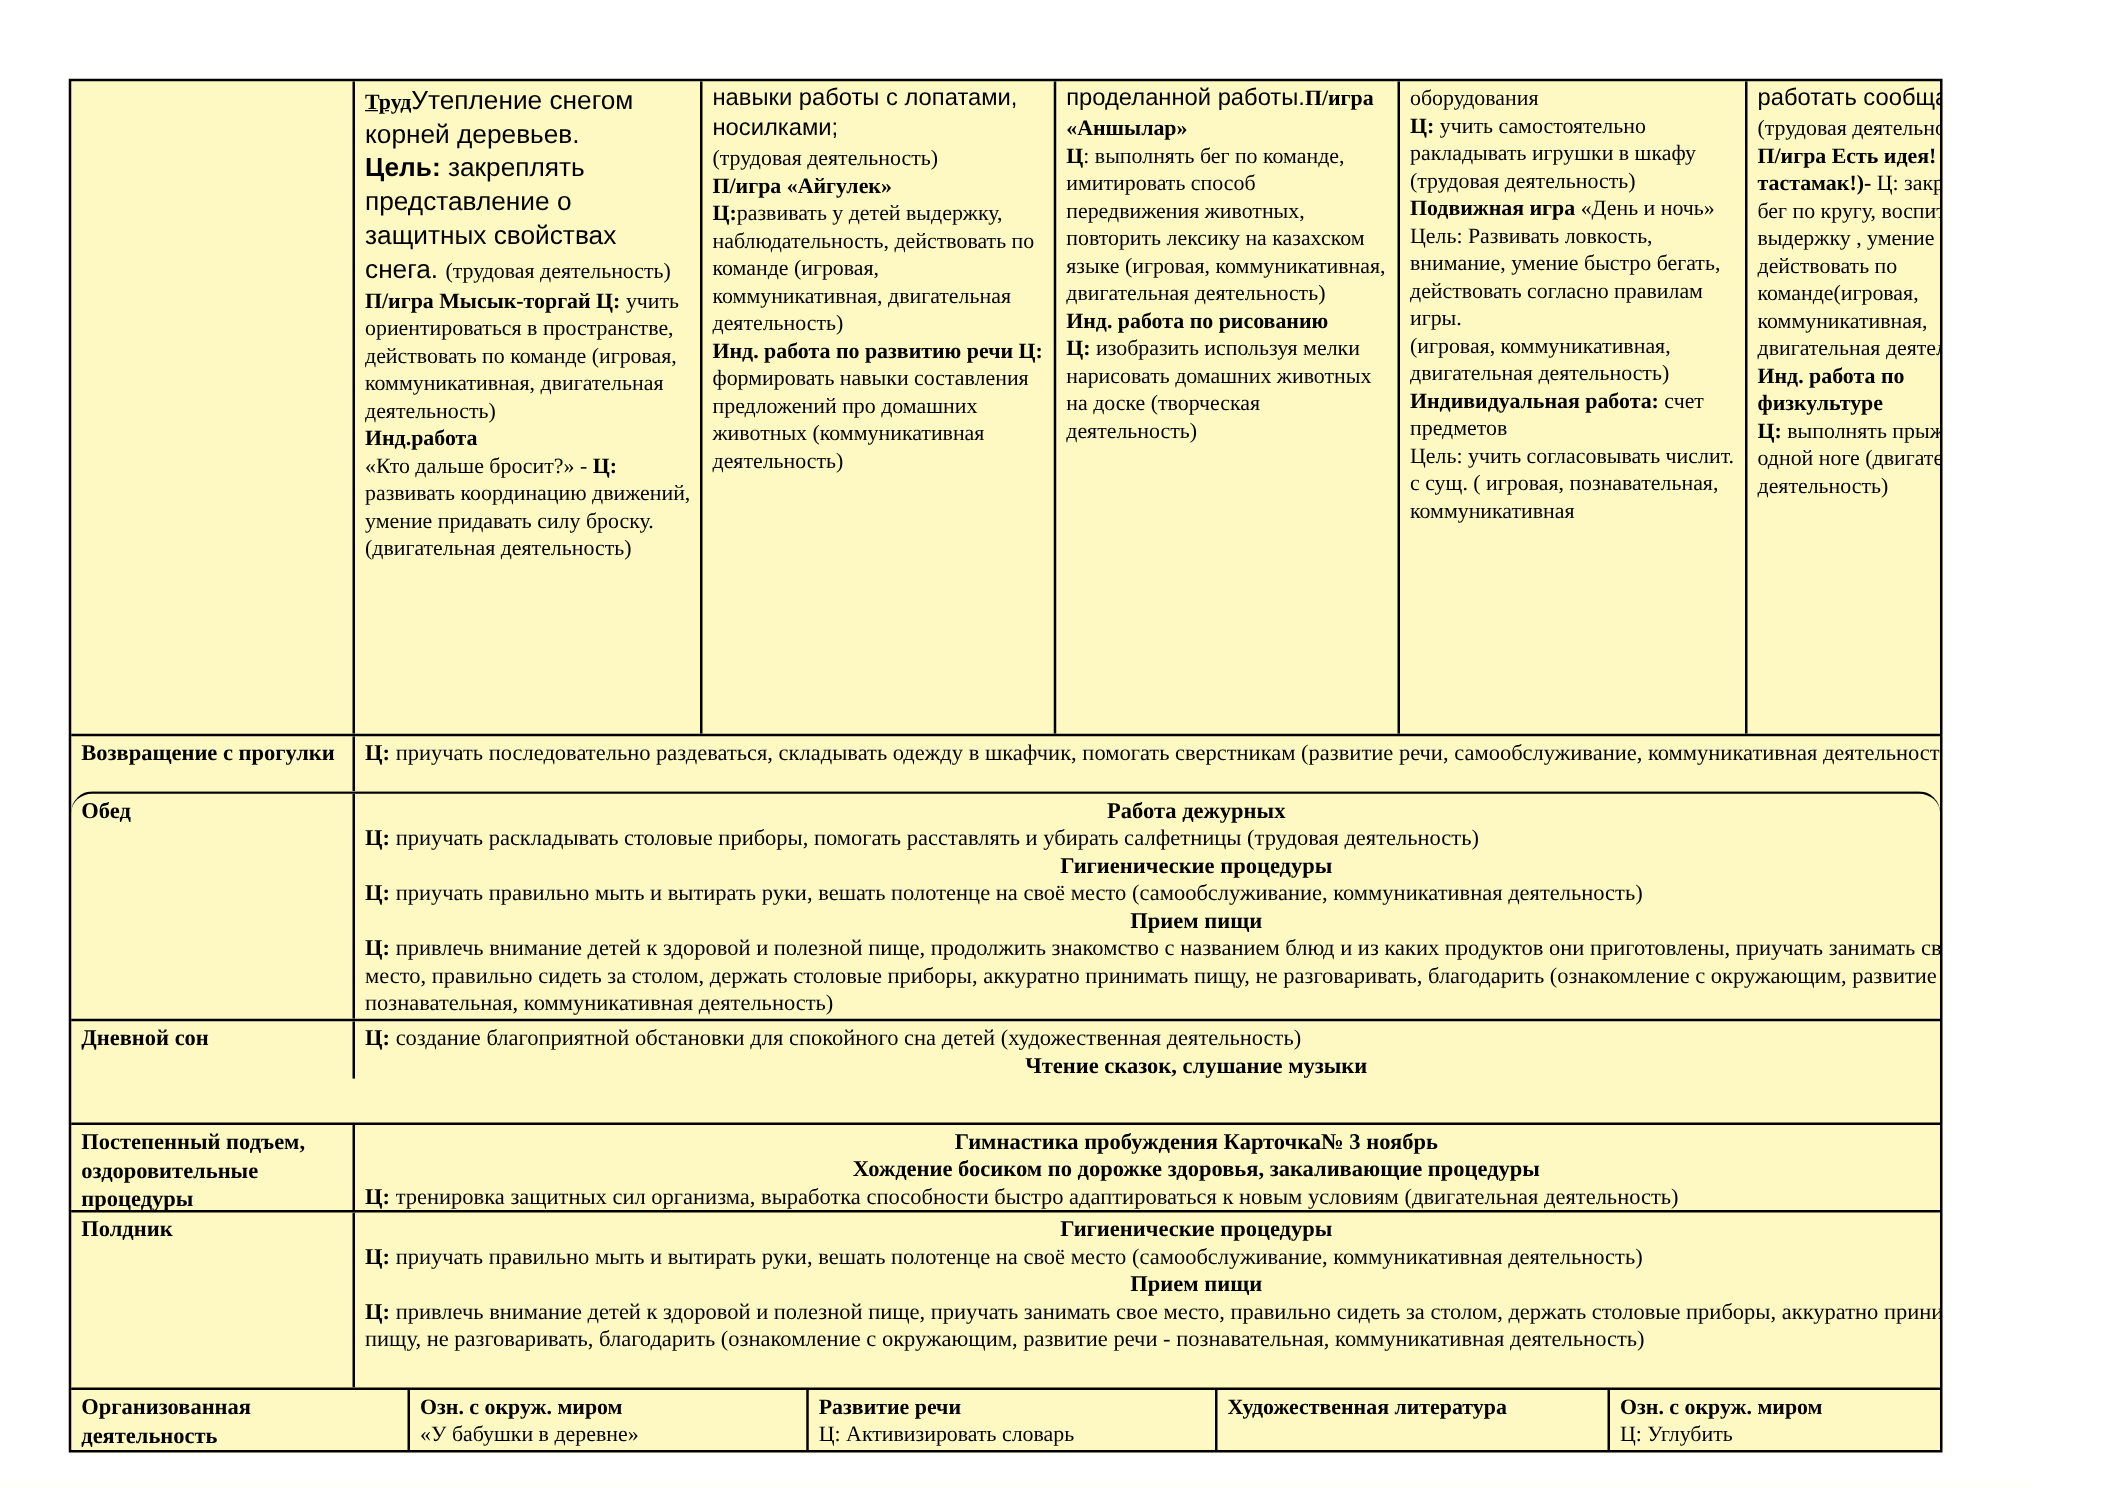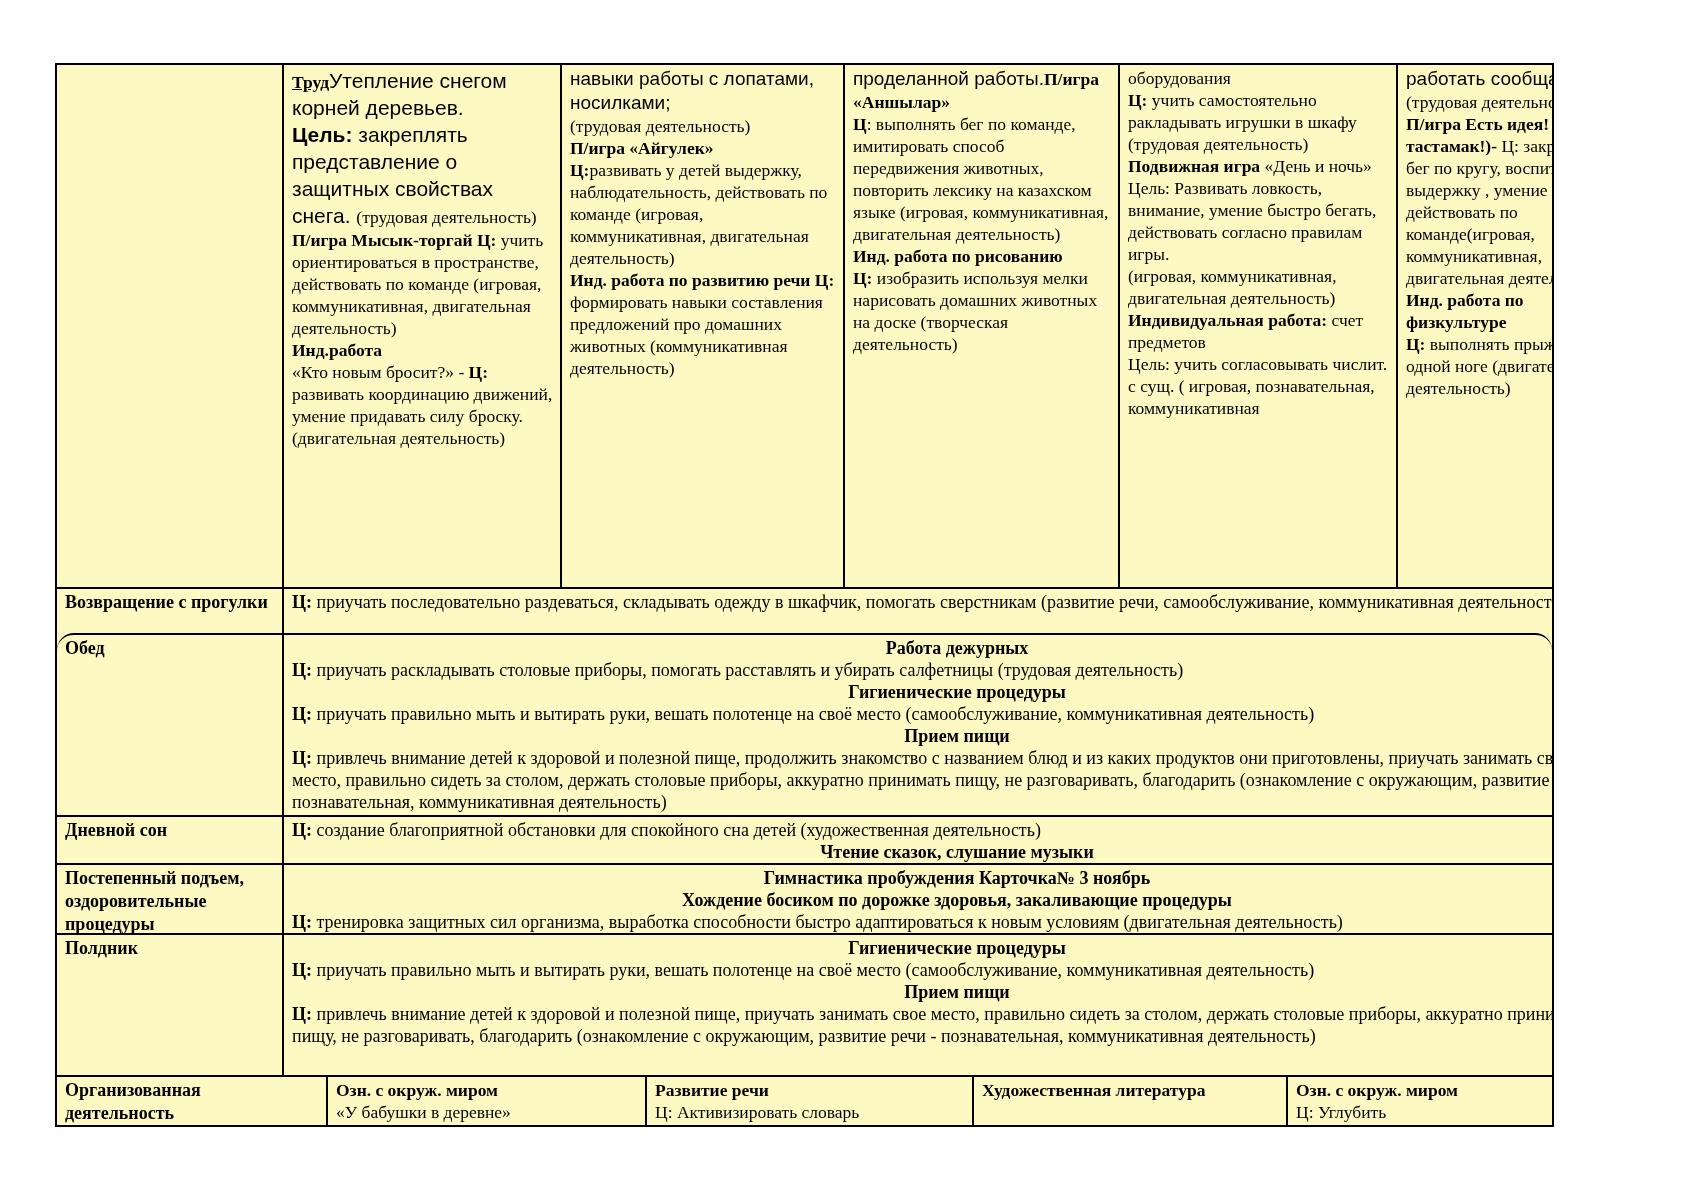--- a/index.html
+++ b/index.html
@@ -11,21 +11,21 @@
   .doc-table {
     position:absolute; left:55px; top:63px; width:1499px;
     border:2px solid #000; background:#fef9c3;
   }
   .trow { display:grid; overflow:hidden; }
   .trow + .trow { border-top:2px solid #000; }
   .row-top    { grid-template-columns:225px 278px 283px 275px 278px 232px; height:522px; }
   .row-mid    { grid-template-columns:225px 1346px; }
   .row-bottom { grid-template-columns:225px 275px 283px 270px 243px 275px; height:50px;gap:44px; }
   .r2 { height:46px; } .r3 { height:182px;border-radius:17px; } .r4 { height:48px; }
-  .r5 { height:70px; } .r6 { height:142px; }
+  .r5 { height:70px;margin-top:35px; } .r6 { height:142px; }
   .cell {
     border-left:2px solid #000; padding:2px 6px 2px 8px; overflow:hidden;
     font-size:17.5px; line-height:22px;
   }
   .cell:first-child { border-left:none; }
   .label-cell { font-weight:bold; font-size:18px; line-height:23px; }
   .wide-cell { font-size:18px; line-height:22px; }
   .para { text-align:left; }
   .para.center { text-align:center; }
   .run-r  { }
@@ -41,21 +41,21 @@
 
 <div class="doc-table">
 
   <div class="trow row-top">
     <div class="cell label-cell"></div>
     <div class="cell">
         <div class="para"><span class="run-bu">Труд</span><span class="run-sl">Утепление снегом корней деревьев.</span></div>
         <div class="para"><span class="run-slb">Цель:</span><span class="run-sl"> закреплять представление о защитных свойствах снега. </span><span class="run-i">(трудовая деятельность)</span></div>
         <div class="para"><span class="run-b">П/игра Мысык-торгай   Ц:</span><span class="run-r"> учить ориентироваться в пространстве, действовать по команде </span><span class="run-i">(игровая, коммуникативная, двигательная деятельность)</span></div>
         <div class="para"><span class="run-b">Инд.работа</span></div>
-        <div class="para"><span class="run-r"> «Кто новым бросит?» - </span><span class="run-b">Ц:</span><span class="run-r"> развивать координацию движений, умение придавать силу броску. </span><span class="run-i">(двигательная деятельность)</span></div>
+        <div class="para"><span class="run-r"> «Кто дальше бросит?» - </span><span class="run-b">Ц:</span><span class="run-r"> развивать координацию движений, умение придавать силу броску. </span><span class="run-i">(двигательная деятельность)</span></div>
       </div>
     <div class="cell">
         <div class="para"><span class="run-s">навыки работы с лопатами, носилками;</span></div>
         <div class="para"><span class="run-i">(трудовая деятельность)</span></div>
         <div class="para"><span class="run-b">П/игра «Айгулек»</span></div>
         <div class="para"><span class="run-b">Ц:</span><span class="run-r">развивать у детей выдержку, наблюдательность, действовать по команде </span><span class="run-i">(игровая, коммуникативная, двигательная деятельность)</span></div>
         <div class="para"><span class="run-b">Инд. работа по развитию речи  Ц: </span><span class="run-r">формировать навыки составления предложений про домашних животных </span><span class="run-i">(коммуникативная деятельность)</span></div>
       </div>
     <div class="cell">
         <div class="para"><span class="run-s">проделанной работы.</span><span class="run-b">П/игра «Аншылар»</span></div>

